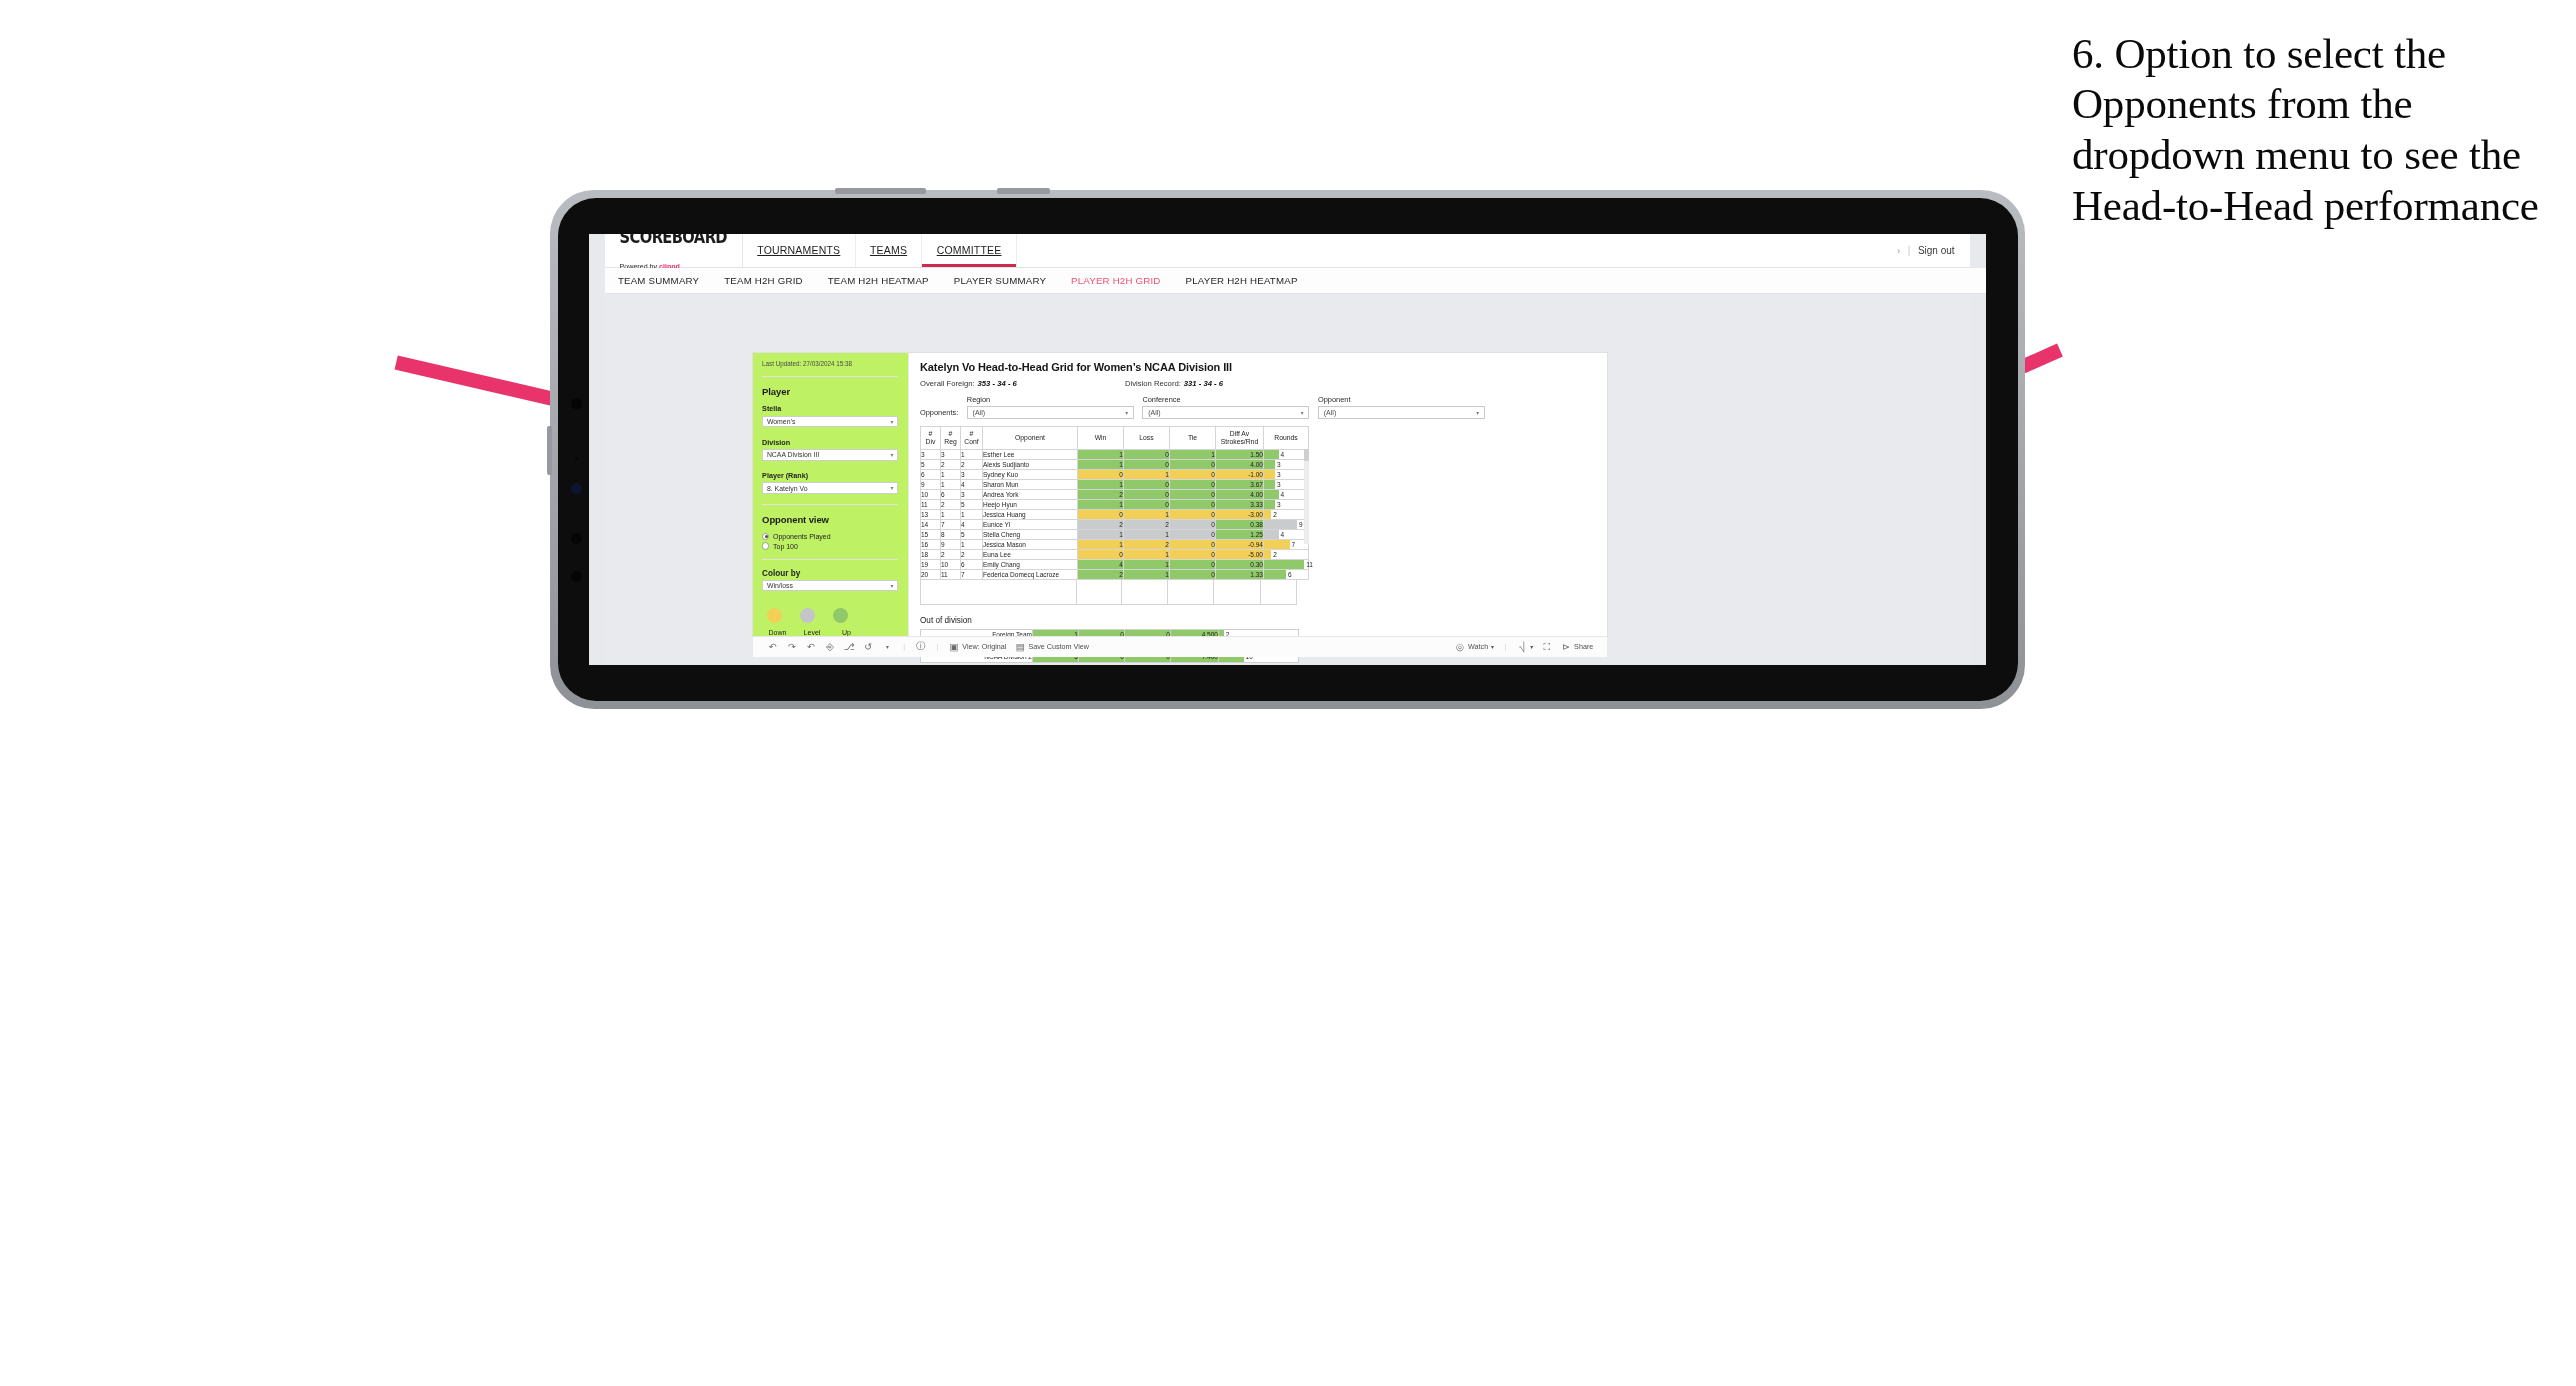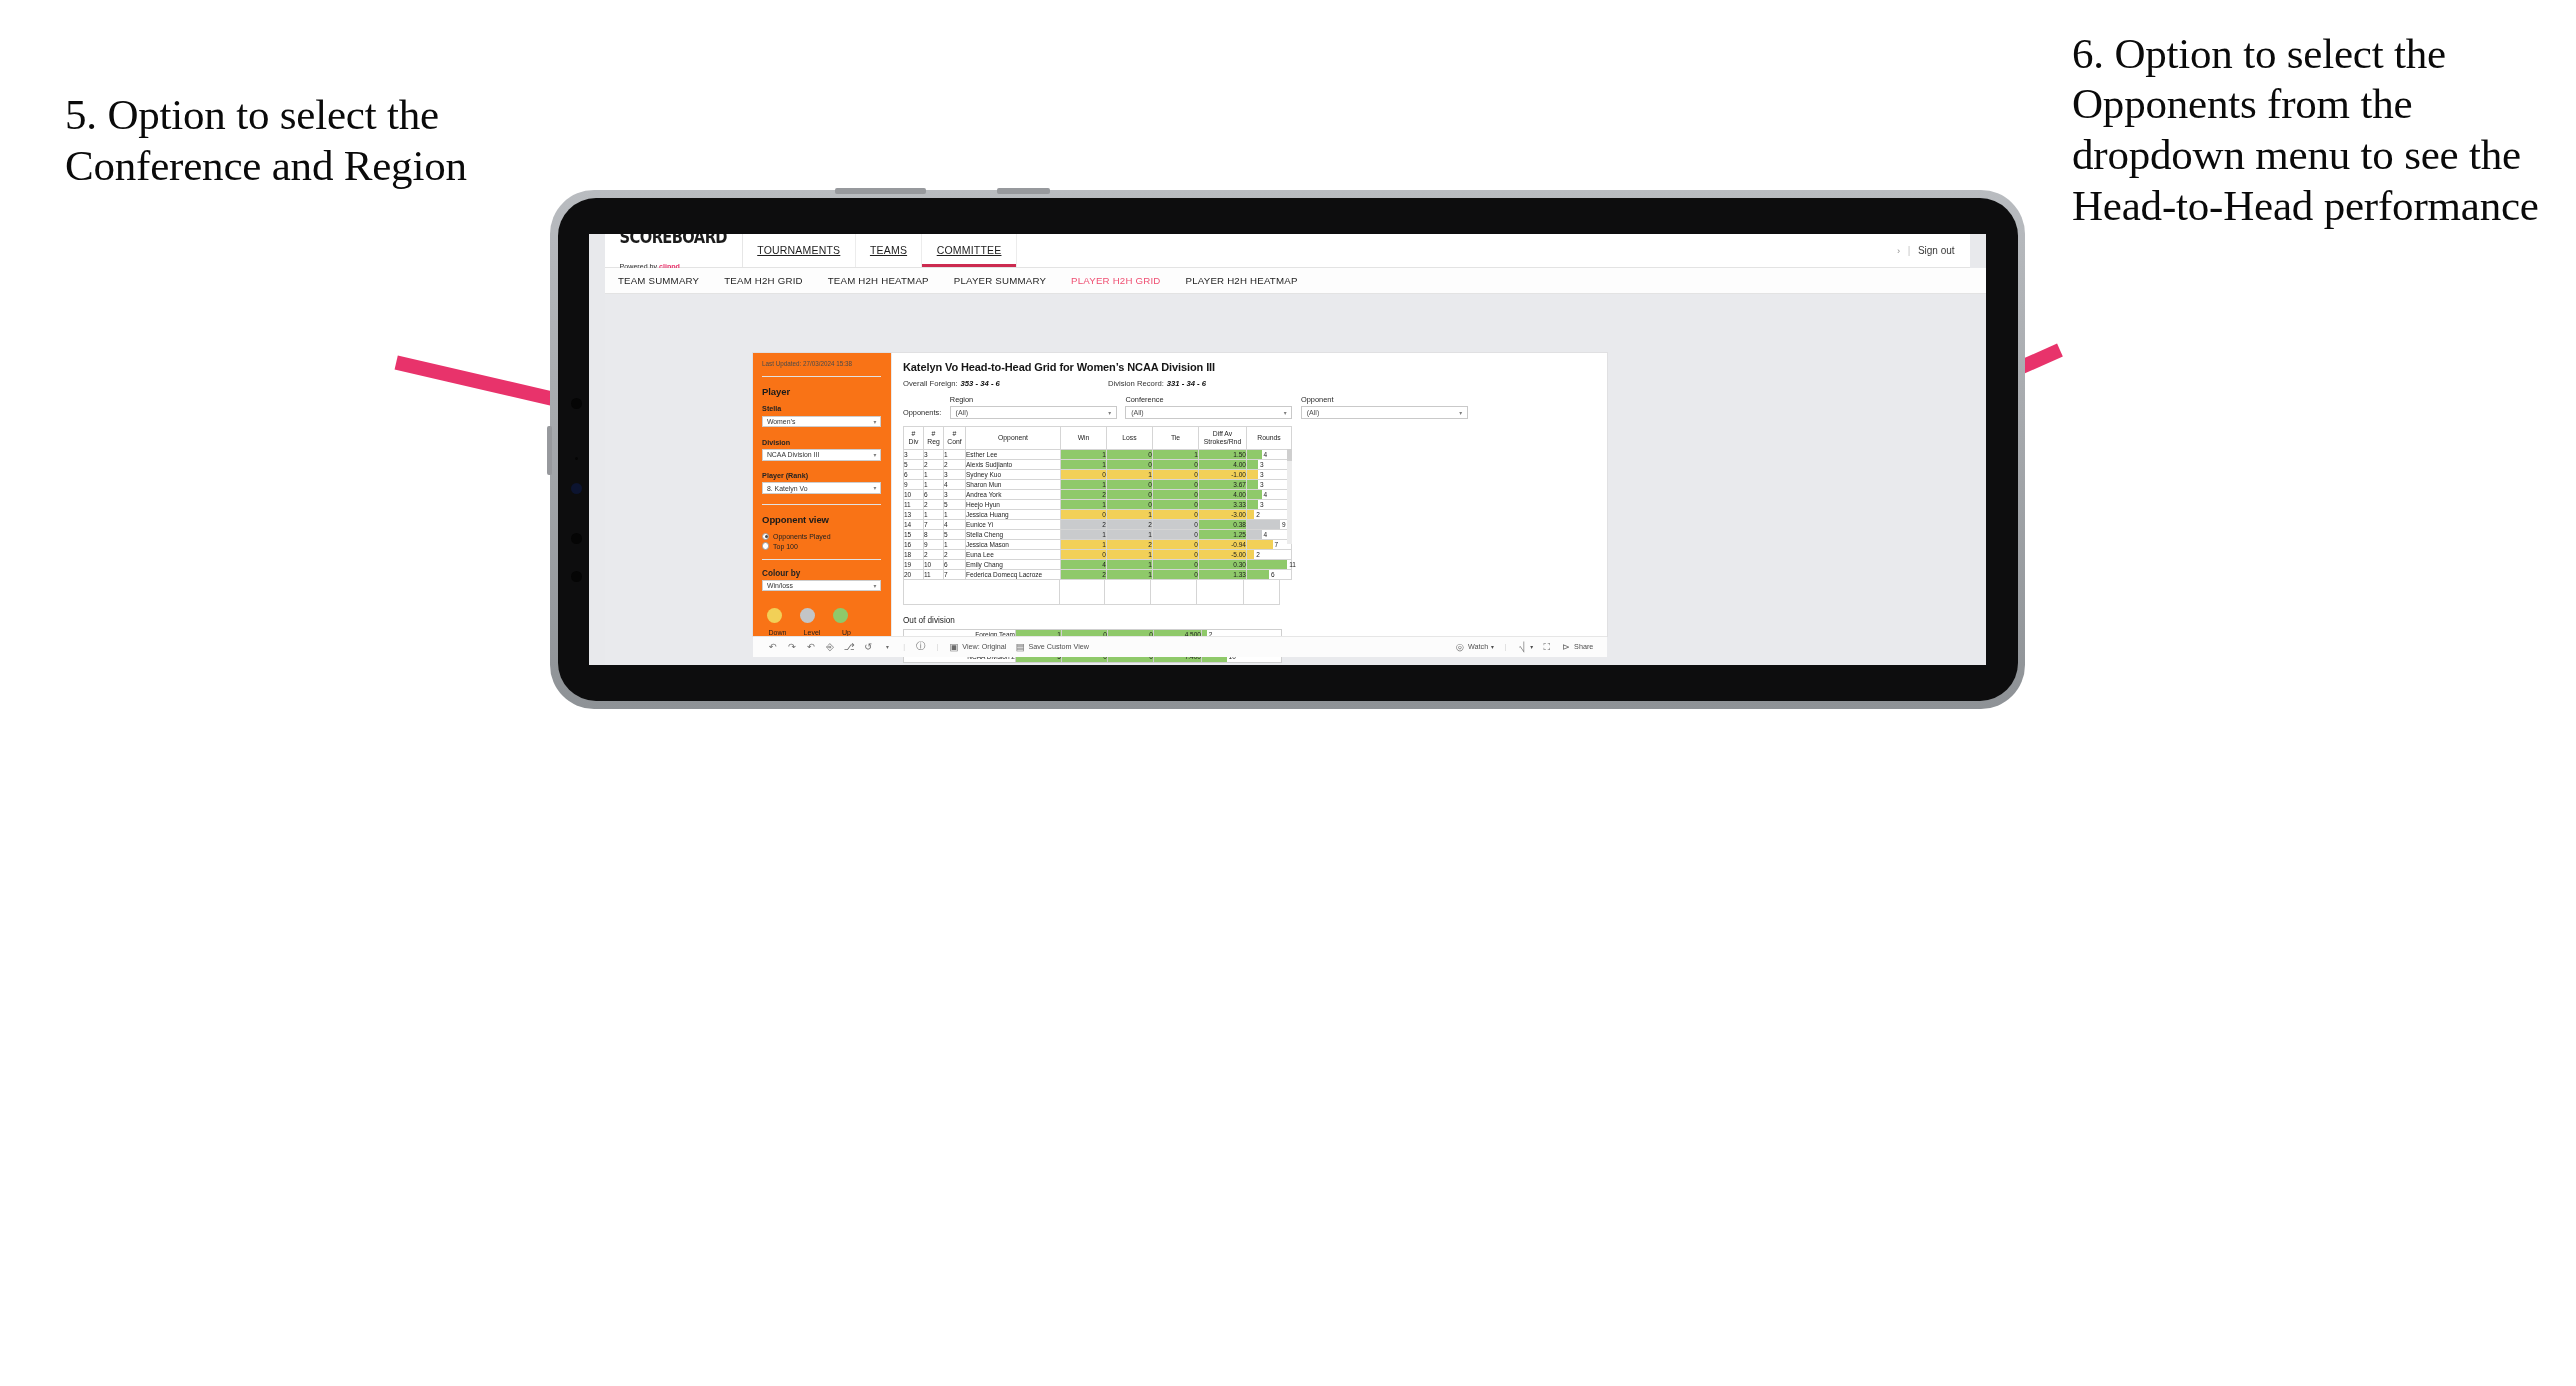--- a/index.html
+++ b/index.html
@@ -120,21 +120,21 @@
   
   #viz {
     position: absolute; left: 148px; top: 59px;
     width: 854px; height: 283px;
     background: #ffffff;
     box-shadow: 0 0 0 1px #e0e0e2;
     display: flex;
   }
 
   
-  #sidebar { width: 139px; background: #f97316; padding: 7.6px 9.5px 0 9.5px;
+  #sidebar { width: 156px; background: #bef264; padding: 7.6px 9.5px 0 9.5px;
              border-right: 1px solid #eaeaea; position: relative; }
   .lastupd { font-size: 6.3px; color: #4a4a4a; line-height: 1.35; }
   .hr { height: 1px; background: #e2e2e2; margin: 7.6px 0 8.6px 0; }
   .sb-h { font-size: 9.5px; font-weight: 700; color: #1b1b1b; margin-bottom: 7.6px; letter-spacing: -0.1px; }
   .sb-lbl { font-size: 7.2px; font-weight: 700; color: #232323; margin-bottom: 2.4px; }
   .sb-sel {
     height: 11.4px; border: 1px solid #cdcdcd; background: #fff;
     display: flex; align-items: center; padding: 0 3.8px;
     font-size: 6.9px; color: #333; position: relative; margin-bottom: 10.5px;
   }
@@ -216,21 +216,20 @@
   .tb-sep { color: #d2d2d2; margin: 0 1.9px; }
   .tb-btn { display: flex; align-items: center; gap: 2.9px; white-space: nowrap; }
   .tb-gap { flex: 1; }
   .tb-right { display: flex; align-items: center; gap: 8.6px; padding-right: 13.3px; }
 </style>
 </head>
 <body>
 
 <div id="root">
 
-  <div class="annot" id="annot-left">5. Option to select the Conference and Region</div>
   <div class="annot" id="annot-right">6. Option to select the Opponents from the dropdown menu to see the Head-to-Head performance</div>
 
   <svg class="arrow-svg" viewBox="0 0 2707 1457">
     <defs>
       <marker id="ah" markerWidth="5" markerHeight="5" refX="2.2" refY="2.5" orient="auto">
         <path d="M0,0 L5,2.5 L0,5 z" fill="#e8336b"></path>
       </marker>
     </defs>
     <line x1="416" y1="381" x2="1160" y2="554" stroke="#e8336b" stroke-width="15" marker-end="url(#ah)"></line>
     <line x1="2165" y1="368" x2="1790" y2="534" stroke="#e8336b" stroke-width="15" marker-end="url(#ah)"></line>

